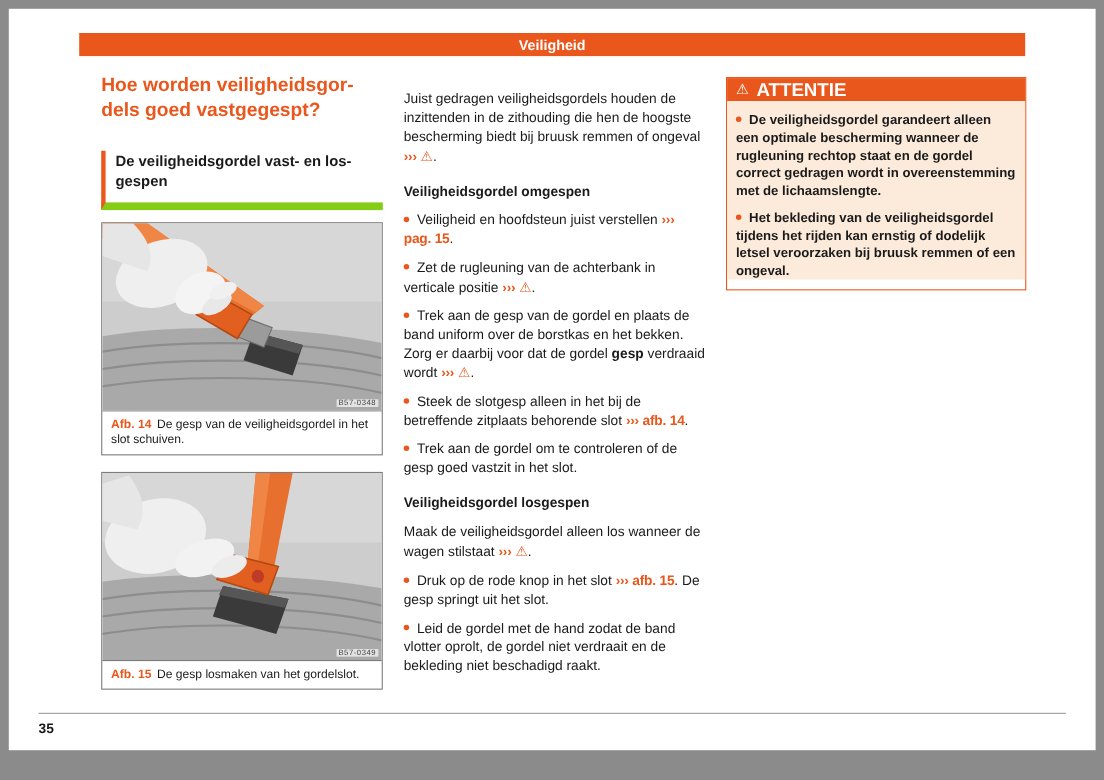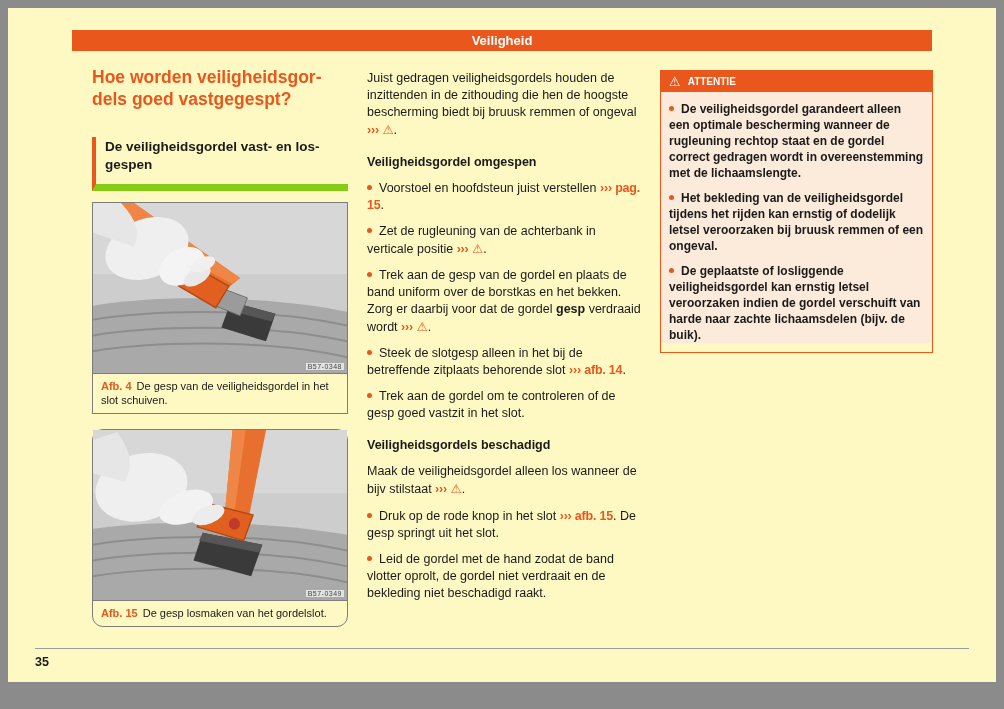--- a/index.html
+++ b/index.html
@@ -10,21 +10,21 @@
   *{box-sizing:border-box;}
   html,body{margin:0;padding:0;}
   body{
     width:1004px;height:709px;position:relative;overflow:hidden;
     background:var(--viewport-bg);
     font-family:"Liberation Sans","DejaVu Sans",sans-serif;
     color:#1a1a1a;
   }
   .page{
     position:absolute;left:8px;top:8px;width:988px;height:674px;
-    background:#fef9c3;
+    background:#ffffff;
   }
   
   .chapter-bar{
     position:absolute;left:64px;top:22px;width:860px;height:21px;
     background:var(--accent);color:#fff;
     display:flex;align-items:center;justify-content:center;
     font-size:13px;font-weight:bold;
   }
   
   .col{position:absolute;top:58px;}
@@ -38,52 +38,52 @@
     color:var(--accent);white-space:pre-line;
   }
   .section-head{
     margin-top:27px;
     border-left:4px solid var(--accent);
     border-bottom:7px solid #84cc16;
     padding:1px 0 10px 9px;
     font-size:13.5px;font-weight:bold;line-height:18px;white-space:pre-line;
   }
   .fig{border:1px solid #7c7c7c;margin-top:11px;}
-  .fig + .fig{margin-top:15px;border-radius:11px;}
+  .fig + .fig{margin-top:15px;}
   .fig-img{position:relative;height:170px;overflow:hidden;background:#cdcdcd;}
   .fig-img svg{display:block;width:100%;height:100%;}
   .fig-code{
     position:absolute;right:3px;bottom:3px;font-size:7px;color:#444;
     background:rgba(232,232,232,.9);padding:0 2px;letter-spacing:.5px;
   }
   .fig-cap{padding:5px 8px 6px;font-size:11px;line-height:14px;border-top:1px solid #7c7c7c;}
   .cap-label{color:var(--accent);font-weight:bold;padding-right:5px;}
 
   
   .col-mid .blk{font-size:12.5px;line-height:17px;}
   .blk-p{margin:0 0 10px;}
   .blk-bullet{margin:0 0 9px;}
   .blk-h{font-weight:bold;margin:15px 0 9px;}
-  .col-mid > .blk:first-child{margin-top:4px;}
+  .col-mid > .blk:first-child{margin-top:16px;}
   .dot{
     display:inline-block;width:5px;height:5px;border-radius:50%;
     background:var(--accent);margin-right:7px;vertical-align:2px;
   }
   .accent{color:var(--accent);font-weight:bold;letter-spacing:-0.2px;}
   .warn{color:var(--accent);font-family:"DejaVu Sans",sans-serif;}
   .bold{font-weight:bold;}
 
   
   .attn{border:1px solid var(--accent);}
   .attn-head{
     background:var(--accent);color:#fff;height:21px;
     display:flex;align-items:center;gap:7px;padding:0 8px;
   }
   .attn-icon{font-family:"DejaVu Sans",sans-serif;font-size:13px;line-height:1;}
-  .attn-title{font-weight:bold;font-size:10px;}
+  .attn-title{font-weight:bold;font-size:17px;}
   .attn-body{background:var(--attention-bg);padding:9px 8px 0;}
   .attn-body .blk{font-size:12px;line-height:16px;font-weight:bold;margin:0 0 9px;}
 
   
   .footer-rule{position:absolute;left:27px;right:27px;top:640px;height:1px;background:#9a9a9a;}
   .page-number{position:absolute;left:27px;top:647px;font-size:12.5px;font-weight:bold;}
 </style>
 </head>
 <body>
 
@@ -116,21 +116,21 @@
           <polygon points="104,62 146,84 132,106 92,84" fill="#e2601f" stroke="#b34a14" stroke-width="1.5"></polygon>
           <ellipse cx="58" cy="46" rx="46" ry="30" fill="#efefef" transform="rotate(-18 58 46)"></ellipse>
           <ellipse cx="96" cy="64" rx="26" ry="18" fill="#f4f4f4" transform="rotate(-25 96 64)"></ellipse>
           <ellipse cx="112" cy="74" rx="16" ry="8" fill="#e8e8e8" transform="rotate(-30 112 74)"></ellipse>
           <ellipse cx="118" cy="62" rx="14" ry="7" fill="#f0f0f0" transform="rotate(-20 118 62)"></ellipse>
           <path d="M0,0 L30,0 C44,14 52,28 44,44 L0,30 Z" fill="#e6e6e6"></path>
         </svg>
         <span class="fig-code">B57-0348</span>
       </div>
       <figcaption class="fig-cap">
-        <span class="cap-label">Afb. 4</span><span class="cap-text">De gesp van de veiligheidsgordel in het slot schuiven.</span>
+        <span class="cap-label">Afb. 14</span><span class="cap-text">De gesp van de veiligheidsgordel in het slot schuiven.</span>
       </figcaption>
     </figure>
 
     <figure class="fig" style="margin-left:0;margin-right:0;margin-bottom:0;">
       <div class="fig-img">
         <svg viewBox="0 0 273 172" preserveAspectRatio="none">
           <rect width="273" height="172" fill="#cdcdcd"></rect>
           <rect width="273" height="64" fill="#d7d7d7"></rect>
           <path d="M0,100 C70,90 190,92 273,106 L273,172 L0,172 Z" fill="#a9a9a9"></path>
           <path d="M0,116 C80,104 200,106 273,122" stroke="#8d8d8d" fill="none" stroke-width="2"></path>
@@ -151,41 +151,40 @@
       </div>
       <figcaption class="fig-cap">
         <span class="cap-label">Afb. 15</span><span class="cap-text">De gesp losmaken van het gordelslot.</span>
       </figcaption>
     </figure>
   </div>
 
   <div class="col col-mid">
       <div class="blk blk-p"><span>Juist gedragen veiligheidsgordels houden de inzittenden in de zithouding die hen de hoogste bescherming biedt bij bruusk remmen of ongeval </span><span class="accent">›››</span><span> </span><span class="warn">⚠</span><span>.</span></div>
       <div class="blk blk-h"><span>Veiligheidsgordel omgespen</span></div>
-      <div class="blk blk-bullet"><span class="dot"></span><span>Voorstoel en hoofdsteun juist verstellen </span><span class="accent">››› pag. 15</span><span>.</span></div>
+      <div class="blk blk-bullet"><span class="dot"></span><span>Veiligheid en hoofdsteun juist verstellen </span><span class="accent">››› pag. 15</span><span>.</span></div>
       <div class="blk blk-bullet"><span class="dot"></span><span>Zet de rugleuning van de achterbank in verticale positie </span><span class="accent">›››</span><span> </span><span class="warn">⚠</span><span>.</span></div>
       <div class="blk blk-bullet"><span class="dot"></span><span>Trek aan de gesp van de gordel en plaats de band uniform over de borstkas en het bekken. Zorg er daarbij voor dat de gordel </span><span class="bold">gesp</span><span> verdraaid wordt </span><span class="accent">›››</span><span> </span><span class="warn">⚠</span><span>.</span></div>
       <div class="blk blk-bullet"><span class="dot"></span><span>Steek de slotgesp alleen in het bij de betreffende zitplaats behorende slot </span><span class="accent">››› afb. 14</span><span>.</span></div>
       <div class="blk blk-bullet"><span class="dot"></span><span>Trek aan de gordel om te controleren of de gesp goed vastzit in het slot.</span></div>
-      <div class="blk blk-h"><span>Veiligheidsgordels beschadigd</span></div>
-      <div class="blk blk-p"><span>Maak de veiligheidsgordel alleen los wanneer de bijv stilstaat </span><span class="accent">›››</span><span> </span><span class="warn">⚠</span><span>.</span></div>
+      <div class="blk blk-h"><span>Veiligheidsgordel losgespen</span></div>
+      <div class="blk blk-p"><span>Maak de veiligheidsgordel alleen los wanneer de wagen stilstaat </span><span class="accent">›››</span><span> </span><span class="warn">⚠</span><span>.</span></div>
       <div class="blk blk-bullet"><span class="dot"></span><span>Druk op de rode knop in het slot </span><span class="accent">››› afb. 15</span><span>. De gesp springt uit het slot.</span></div>
       <div class="blk blk-bullet"><span class="dot"></span><span>Leid de gordel met de hand zodat de band vlotter oprolt, de gordel niet verdraait en de bekleding niet beschadigd raakt.</span></div>
     </div>
 
   <div class="col col-right">
     <div class="attn">
       <div class="attn-head">
         <span class="attn-icon">⚠</span>
         <span class="attn-title">ATTENTIE</span>
       </div>
       <div class="attn-body">
           <div class="blk blk-bullet"><span class="dot"></span><span>De veiligheidsgordel garandeert alleen een optimale bescherming wanneer de rugleuning rechtop staat en de gordel correct gedragen wordt in overeenstemming met de lichaamslengte.</span></div>
           <div class="blk blk-bullet"><span class="dot"></span><span>Het bekleding van de veiligheidsgordel tijdens het rijden kan ernstig of dodelijk letsel veroorzaken bij bruusk remmen of een ongeval.</span></div>
-          <div class="blk blk-bullet"><span class="dot"></span><span>De geplaatste of losliggende veiligheidsgordel kan ernstig letsel veroorzaken indien de gordel verschuift van harde naar zachte lichaamsdelen (bijv. de buik).</span></div>
         </div>
     </div>
   </div>
 
   <div class="footer-rule"></div>
   <div class="page-number">35</div>
 
 </div>
 
 </body></html>

